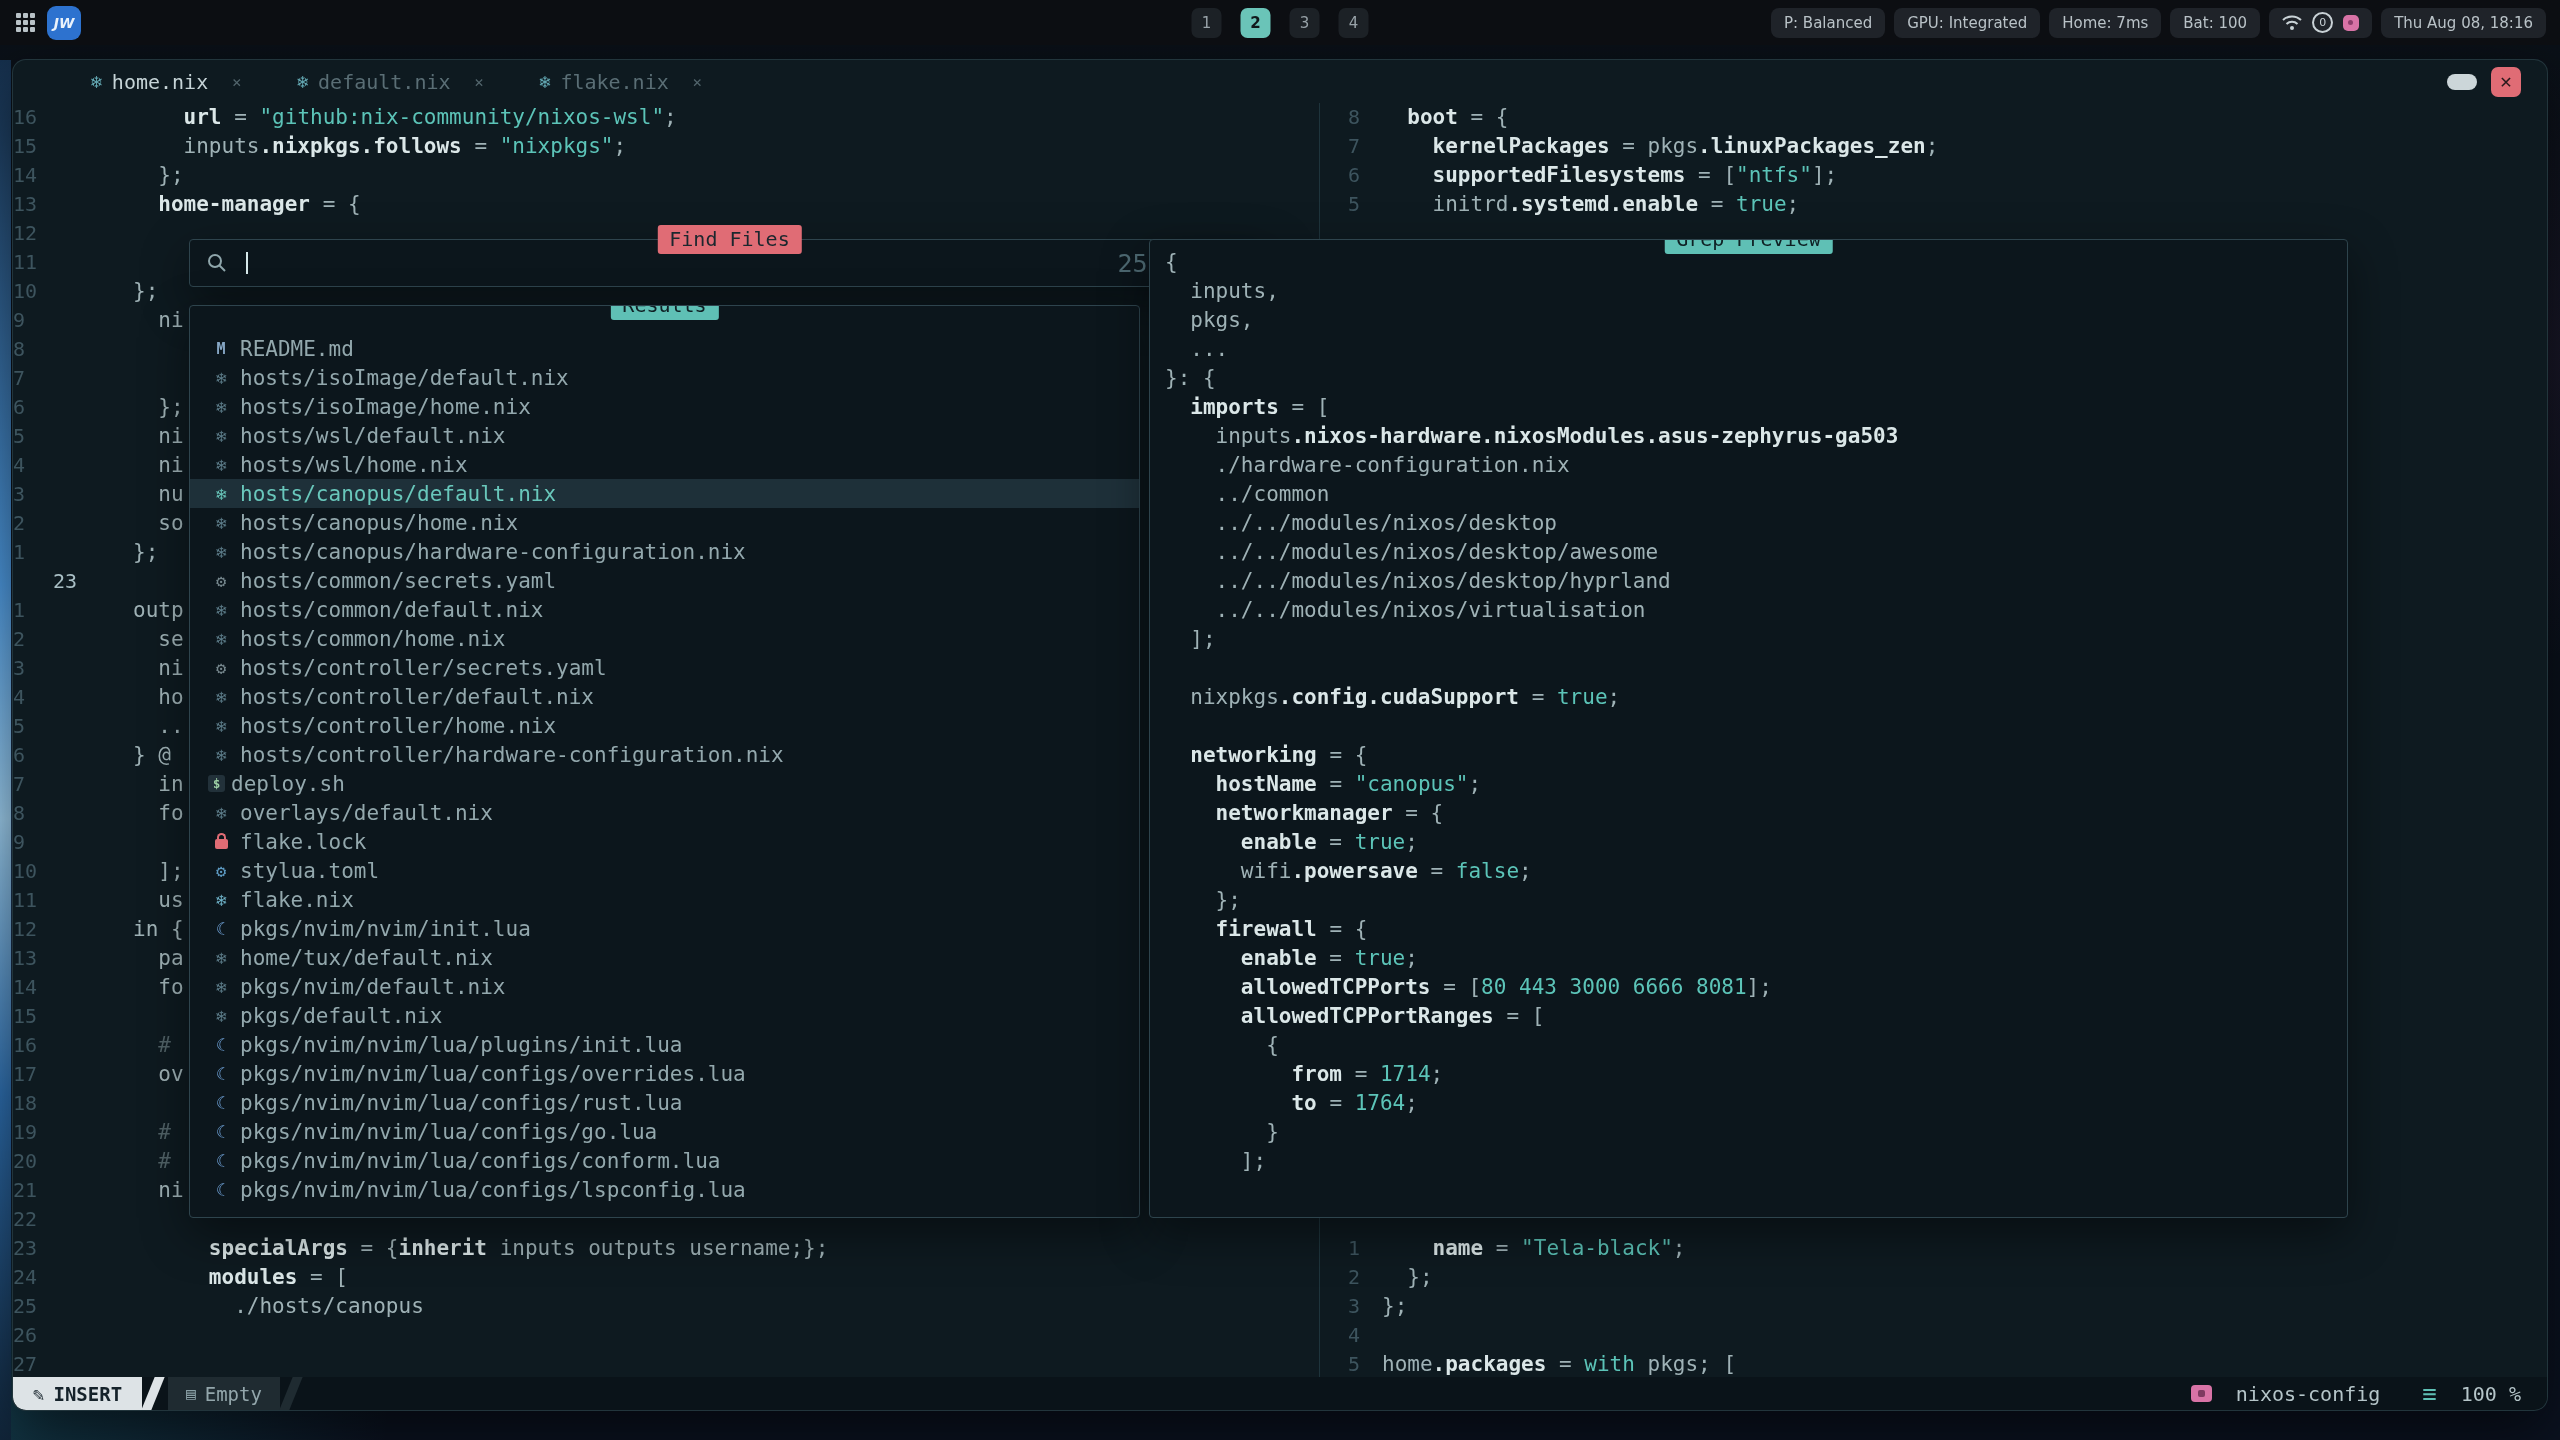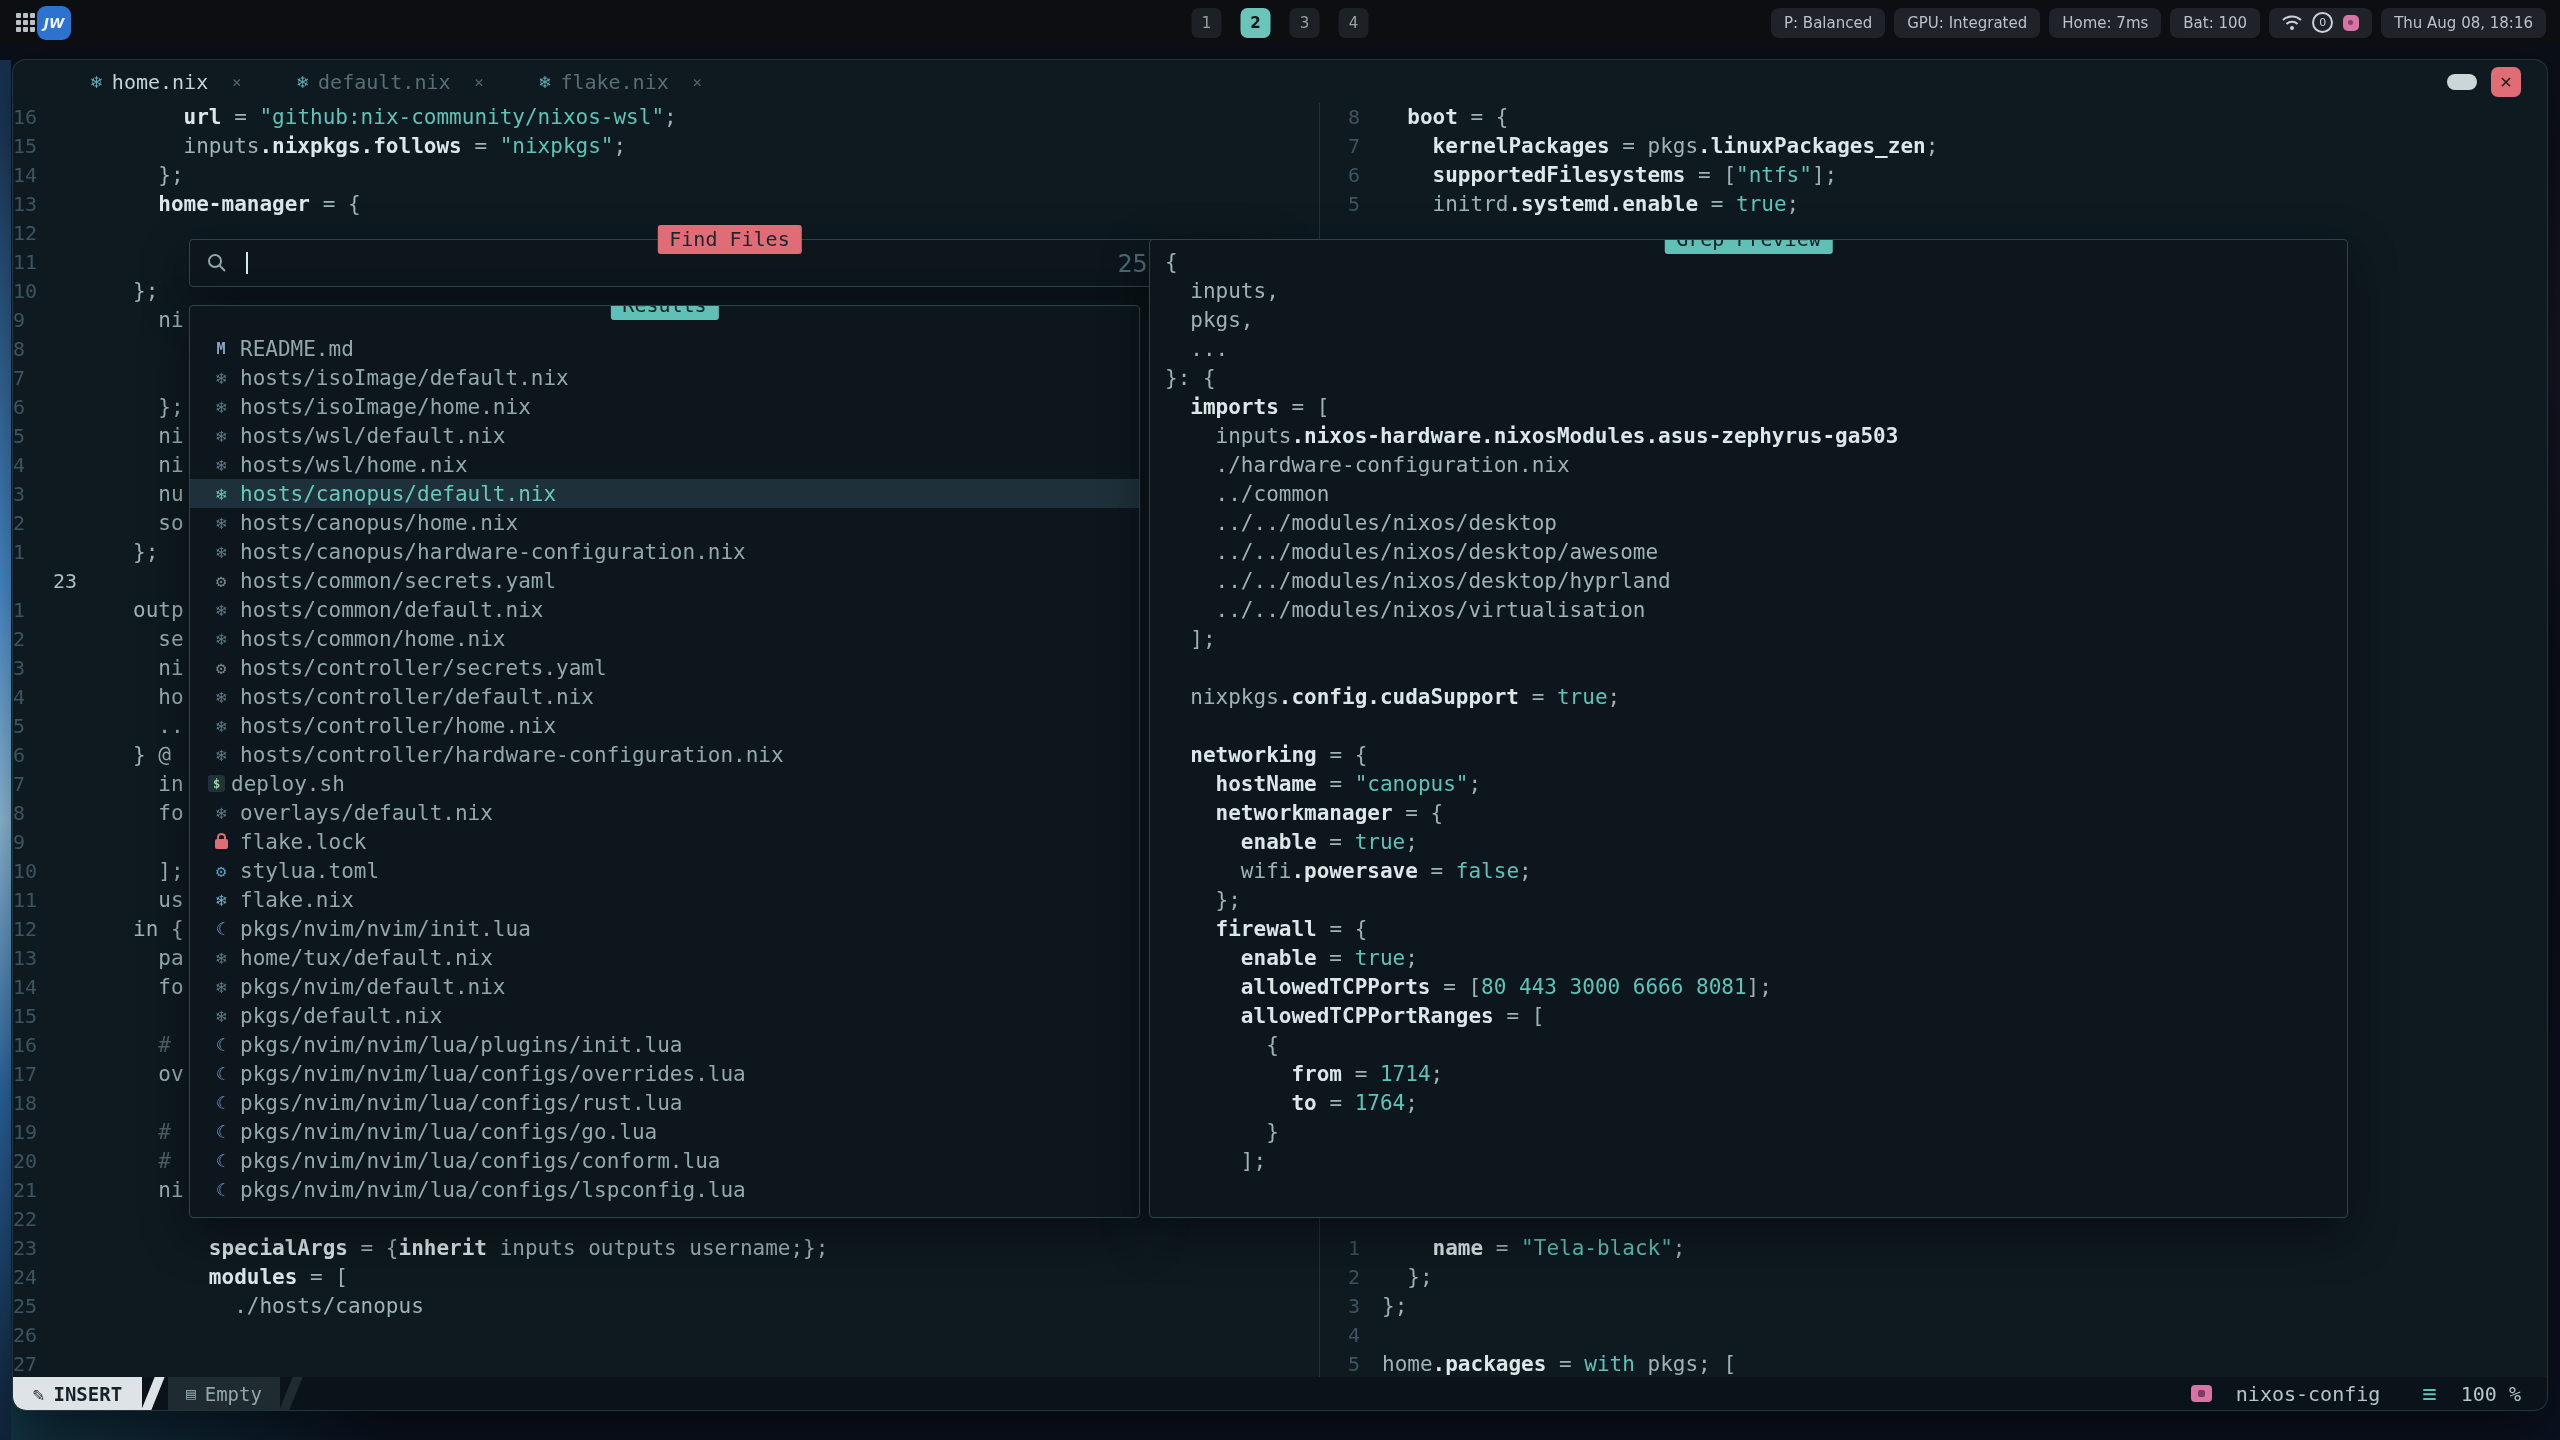--- a/index.html
+++ b/index.html
@@ -8,21 +8,21 @@
     radial-gradient(900px 600px at -2% 60%, rgba(70,140,220,.30), transparent 60%),
     radial-gradient(650px 420px at 0% 98%, rgba(45,190,210,.22), transparent 60%),
     radial-gradient(800px 500px at 101% 25%, rgba(150,80,160,.10), transparent 60%),
     linear-gradient(180deg,#0a1017,#0b1220);}
   body::before{content:"";position:absolute;left:0;top:60px;bottom:0;width:11px;
     background:linear-gradient(180deg,#16304d,#4e9ae0 38%,#9fd0f0 55%,#2e6fb0 75%,#11263b);}
 
   
   .topbar{position:absolute;left:0;top:0;width:2560px;height:45px;background:rgba(13,15,18,.95);
     display:flex;align-items:center;z-index:50;}
-  .tb-left{position:absolute;left:16px;display:flex;align-items:center;gap:2px;}
+  .tb-left{position:absolute;left:16px;display:flex;align-items:center;gap:12px;}
   .apps-icon{display:grid;grid-template-columns:repeat(3,5px);grid-gap:2px;cursor:pointer;}
   .apps-icon b{width:5px;height:5px;background:#b9c2c7;border-radius:1px;}
   .logo{width:34px;height:34px;border-radius:9px;background:#2d72cf;color:#eaf2fb;font-weight:bold;
     font-size:14px;display:flex;align-items:center;justify-content:center;font-style:italic;}
   .tb-center{position:absolute;left:50%;transform:translateX(-50%);display:flex;gap:19px;}
   .ws-btn{width:30px;height:30px;border-radius:7px;background:#1c2126;color:#98a2a8;font-size:15px;
     display:flex;align-items:center;justify-content:center;cursor:pointer;}
   .ws-btn.active{background:#6ac4b8;color:#10181b;font-weight:bold;}
   .tb-right{position:absolute;right:14px;display:flex;align-items:center;gap:9px;padding-left:48px;}
   .tb-badge{height:30px;border-radius:8px;background:#1f2329;color:#b9c2c7;font-size:15px;

